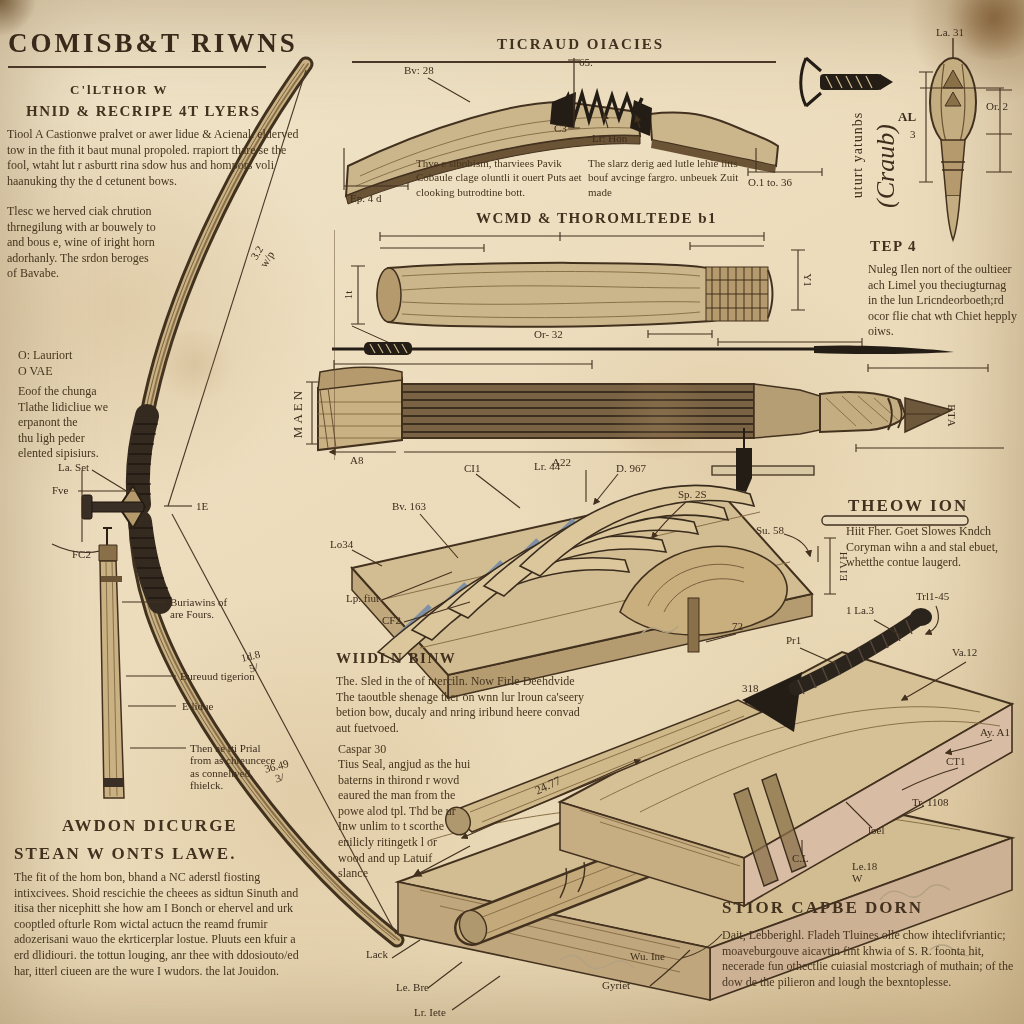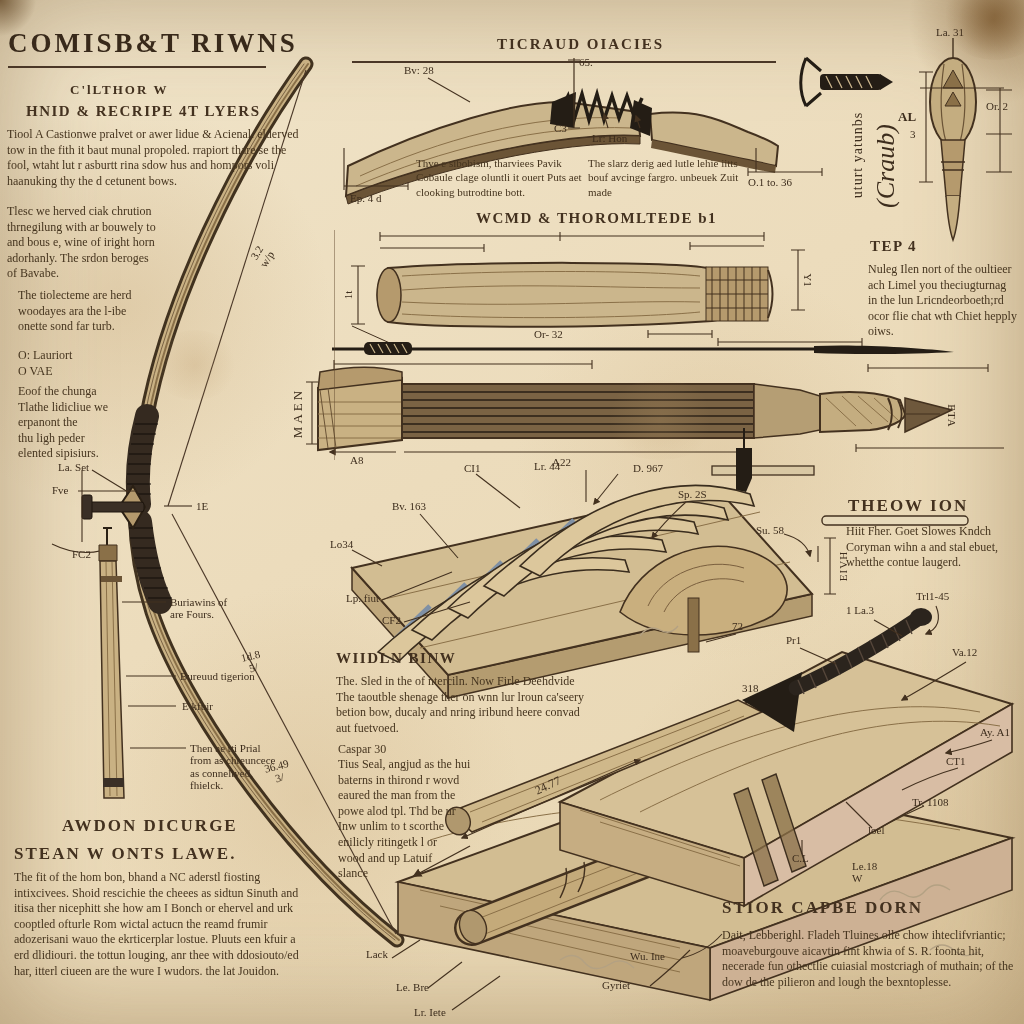--- a/index.html
+++ b/index.html
@@ -292,21 +292,20 @@
       </g>
     </g>
   </svg>
 
   <div class="main-title" style="left:8px;top:28px;">COMISB&amp;T RIWNS</div>
   <div class="rule" style="left:8px;top:66px;width:258px;"></div>
   <div class="subtitle" style="left:70px;top:82px;">C'lLTHOR W</div>
   <div class="sec-head" style="left:7px;top:103px;margin-left:19px;">HNID &amp; RECRIPE 4T LYERS</div>
   <div class="para" style="left:7px;top:127px;width:302px;">Tiool A Castionwe pralvet or awer lidue &amp; Acienal. elderved tow in the fith it baut munal propoled. rrapiort thare se the fool, wtaht lut r asburtt rina sdow hus and hompors voli haanuking thy the d cetunent bows.</div>
   <div class="para" style="left:7px;top:204px;width:152px;">Tlesc we herved ciak chrution thrnegilung with ar bouwely to and bous e, wine of iright horn adorhanly. The srdon beroges of Bavabe.</div>
-  <div class="para" style="left:18px;top:288px;width:130px;">The tiolecteme are herd woodayes ara the l-ibe onette sond far turb.</div>
   <div class="para" style="left:18px;top:348px;width:110px;">O: Lauriort
    O VAE</div>
   <div class="para" style="left:18px;top:384px;width:120px;">Eoof the chunga
 Tlathe lidicliue we
 erpanont the
 thu ligh peder
 elented sipisiurs.</div>
 
   <div class="lbl" style="left:58px;top:461px;">La. Set</div>
   <div class="lbl" style="left:52px;top:484px;">Fve</div>
@@ -315,21 +314,21 @@
   <div class="lbl rot" style="left:262px;top:256px;--r:-58deg;text-align:center;">3.2
 w/p</div>
   <div class="lbl rot" style="left:252px;top:662px;--r:-14deg;text-align:center;">1d.8
 5/</div>
   <div class="lbl rot" style="left:278px;top:772px;--r:-14deg;text-align:center;">36.49
 3/</div>
 
   <div class="lbl" style="left:170px;top:596px;">Buriawins of
 are Fours.</div>
   <div class="lbl" style="left:180px;top:670px;">Bureuud tigerion</div>
-  <div class="lbl" style="left:182px;top:700px;">E kfuir</div>
+  <div class="lbl" style="left:182px;top:700px;">E lidue</div>
   <div class="lbl" style="left:190px;top:742px;">Then ae tti Prial
 from as chreuncece
 as conneltved,
 fhielck.</div>
 
   <div class="sec-head-lg" style="left:62px;top:816px;">AWDON DICURGE</div>
   <div class="sec-head-lg" style="left:14px;top:844px;">STEAN W ONTS LAWE.</div>
   <div class="para" style="left:14px;top:870px;width:288px;">The fit of the hom bon, bhand a NC aderstl fiosting intixcivees. Shoid rescichie the cheees as sidtun Sinuth and itisa ther nicephitt she how am I Bonch or ehervel and urk cooptled ofturle Rom wictal actucn the reamd frumir adozerisani wauo the ekrticerplar lostue. Pluuts een kfuir a erd dlidiouri. the tottun louging, anr thee with ddosiouto/ed har, itterl ciueen are the wure I wudors. the lat Jouidon.</div>
 
   <div class="sec-head" style="left:497px;top:36px;letter-spacing:2px;">TICRAUD OIACIES</div>
@@ -357,21 +356,21 @@
   <div class="lbl" style="left:534px;top:328px;">Or- 32</div>
   <div class="lbl rot" style="left:808px;top:280px;--r:90deg;">Y1</div>
 
   <div class="lbl rot" style="left:298px;top:413px;--r:-90deg;font-size:13px;letter-spacing:3px;">MAEN</div>
   <div class="lbl" style="left:350px;top:454px;">A8</div>
   <div class="lbl" style="left:552px;top:456px;">A22</div>
   <div class="lbl rot" style="left:952px;top:416px;--r:90deg;letter-spacing:1px;">ETA</div>
 
   <div class="lbl" style="left:464px;top:462px;">CI1</div>
   <div class="lbl" style="left:534px;top:460px;">Lr. 44</div>
-  <div class="lbl" style="left:633px;top:462px;">D. 967</div>
+  <div class="lbl" style="left:616px;top:462px;">D. 967</div>
   <div class="lbl" style="left:678px;top:488px;">Sp. 2S</div>
   <div class="lbl" style="left:392px;top:500px;">Bv. 163</div>
   <div class="lbl" style="left:330px;top:538px;">Lo34</div>
   <div class="lbl" style="left:756px;top:524px;">Su. 58</div>
   <div class="lbl" style="left:346px;top:592px;">Lp. fiut</div>
   <div class="lbl" style="left:382px;top:614px;">CF2</div>
   <div class="lbl" style="left:732px;top:620px;">72</div>
   <div class="lbl rot" style="left:843px;top:566px;--r:-90deg;letter-spacing:1px;">EIVH</div>
 
   <div class="sec-head" style="left:336px;top:650px;">WIIDLN BINW</div>

